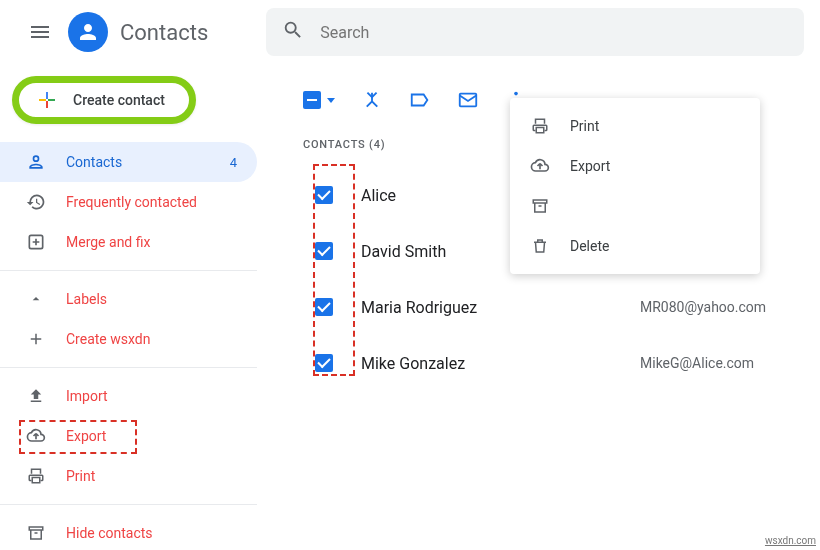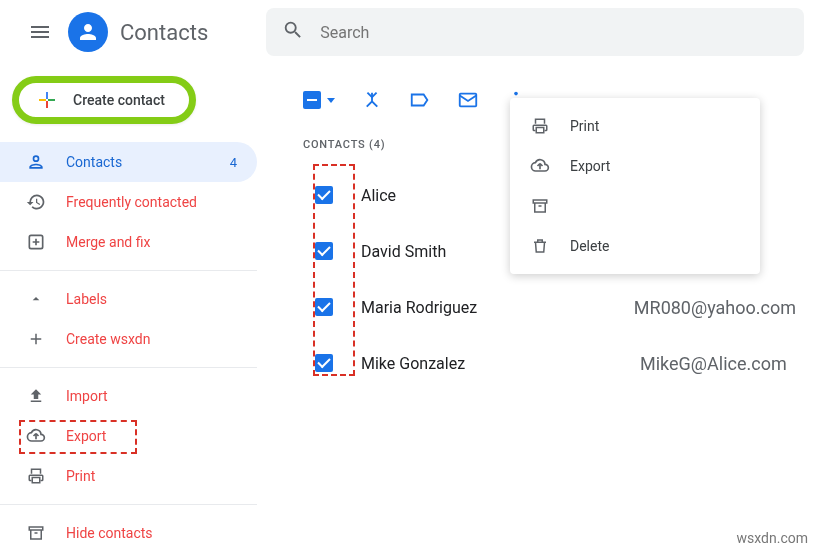--- a/index.html
+++ b/index.html
@@ -43,36 +43,36 @@
   .caret { width:0; height:0; border-left:4px solid transparent; border-right:4px solid transparent; border-top:5px solid #1a73e8; }
 
   
   .section-head { font-size: 11px; letter-spacing: 0.8px; color: #5f6368; padding: 14px 0 16px 28px; font-weight: 500; }
 
   
   .row { display:flex; align-items:center; height: 56px; padding-left: 40px; }
   .chk { width: 18px; height: 18px; background:#1a73e8; border-radius:2px; position:relative; cursor:pointer; flex-shrink:0; }
   .chk::after { content:''; position:absolute; left:3px; top:4px; width:10px; height:5px; border-left:2px solid #fff; border-bottom:2px solid #fff; transform:rotate(-45deg); }
   .row .name { margin-left: 28px; flex: 1; font-size: 16px; color: #202124; }
-  .row .email { font-size: 18px; color: #5f6368; padding-right: 24px; min-width: 180px; text-align:left; }
+  .row .email { font-size: 14px; color: #5f6368; padding-right: 24px; min-width: 180px; text-align:left; }
 
   
   .dash-box { position:absolute; border: 2px dashed #d93025; pointer-events:none; }
   .dash-checks { left: 313px; top: 164px; width: 42px; height: 212px; }
   .dash-export-side { left: 19px; top: 420px; width: 118px; height: 34px; }
   .dash-export-menu { left: 517px; top: 147px; width: 116px; height: 34px; }
 
   
   .menu { position:absolute; left: 510px; top: 98px; width: 250px; background:#fff; border-radius:4px; box-shadow: 0 2px 10px rgba(0,0,0,0.2); padding: 8px 0; z-index: 10; }
   .menu-item { display:flex; align-items:center; height:40px; padding: 0 20px; cursor:pointer; font-size:14px; color:#3c4043; }
   .menu-item .icon { width: 20px; color:#5f6368; display:flex; justify-content:center; }
   .menu-item .lbl { margin-left: 20px; }
 
   
-  .watermark { position:absolute; right:12px; bottom:4px; font-size:14px; color:#777; }
+  .watermark { position:absolute; right:4px; bottom:4px; font-size:10px; color:#777;text-decoration:underline; }
 </style>
 </head>
 <body>
 
 <div class="header">
   <div class="menu-btn">
     <svg width="24" height="24" viewBox="0 0 24 24" fill="#5f6368">
         <path d="M3 18h18v-2H3v2zm0-5h18v-2H3v2zm0-7v2h18V6H3z"></path>
       </svg>
   </div>

